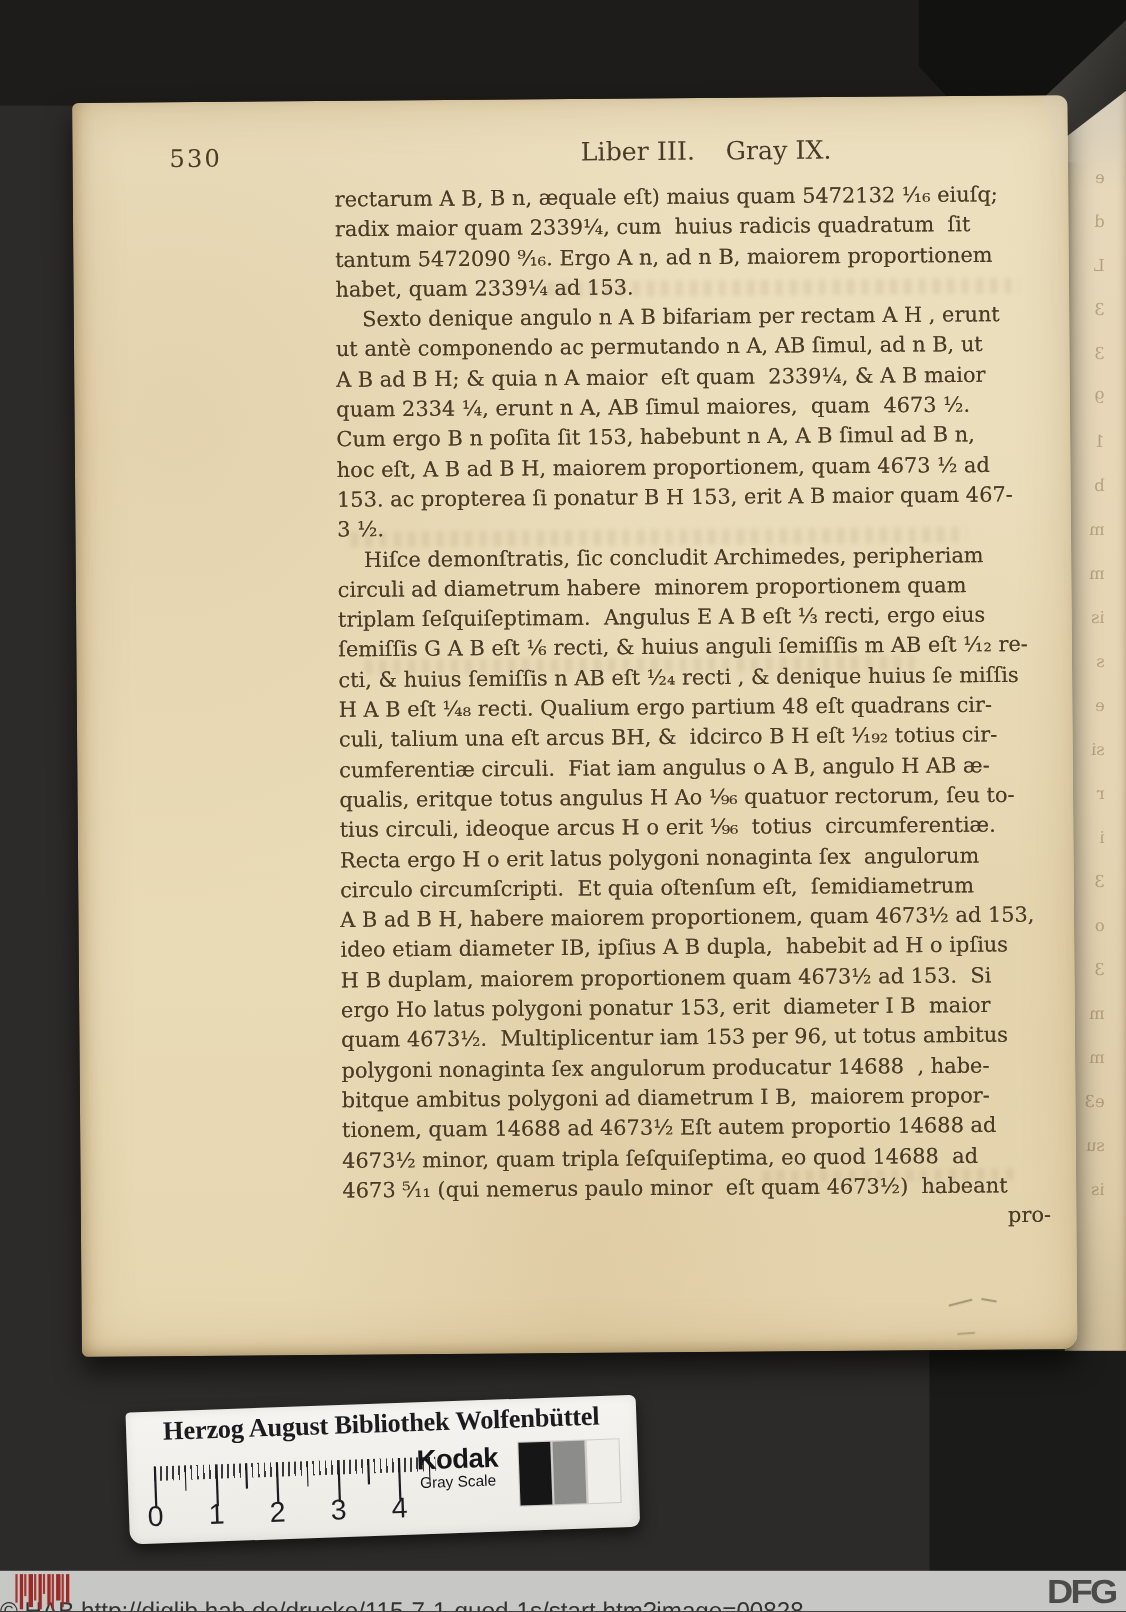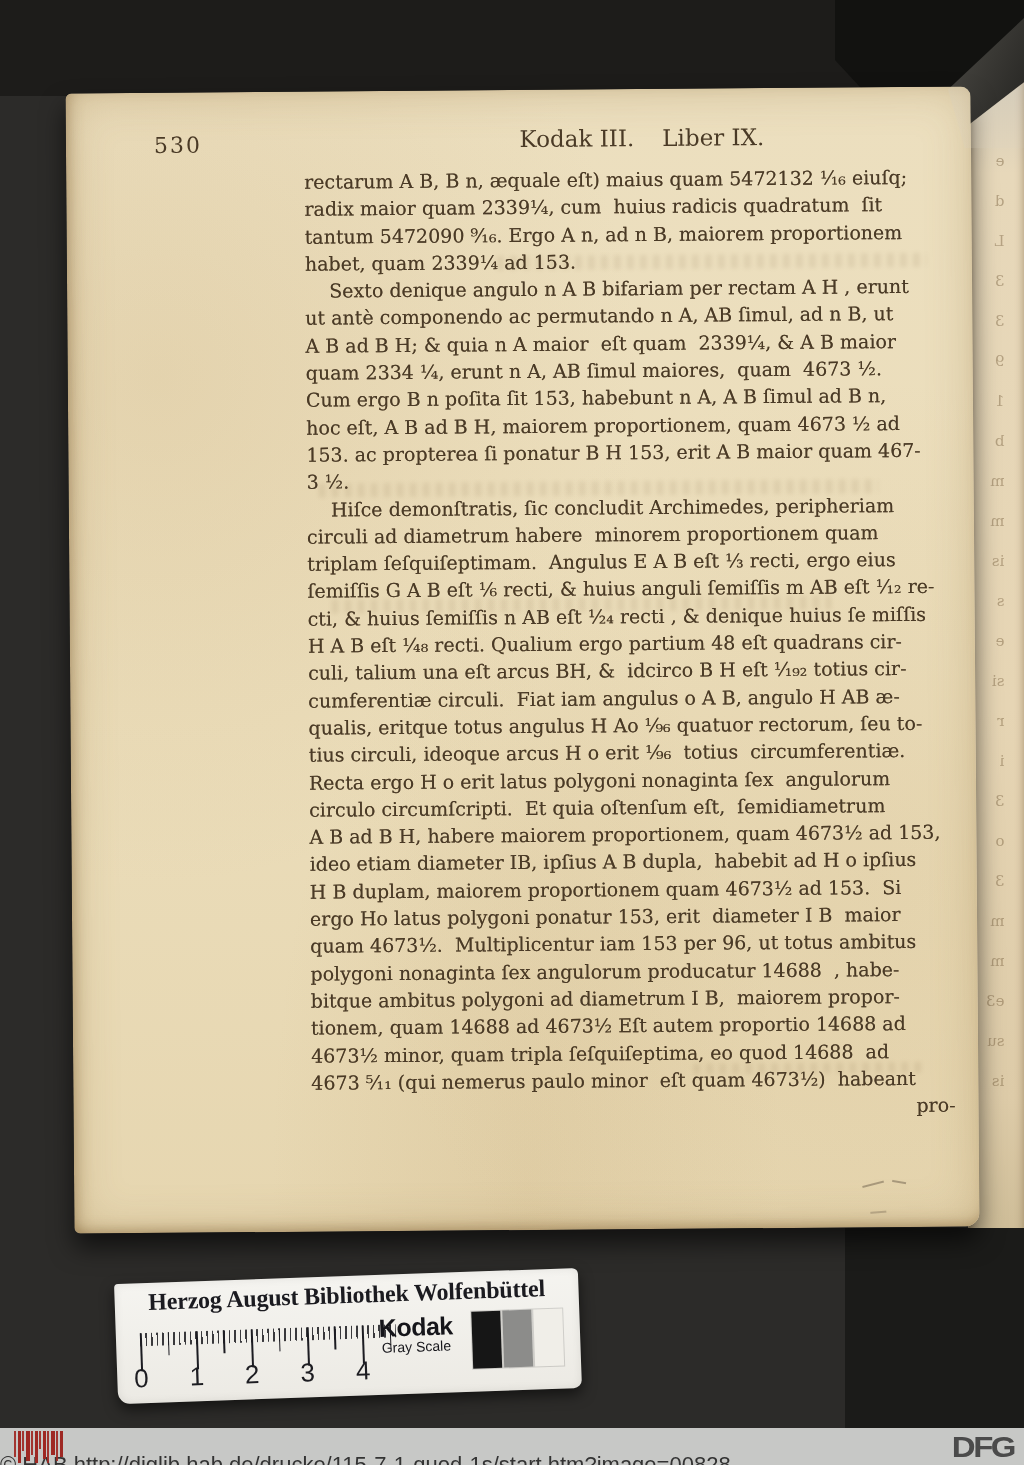--- a/index.html
+++ b/index.html
@@ -126,22 +126,22 @@
         <div class="g">is</div>
       </div>
   </div>
 
   <div class="film"></div>
   <div class="dark-corner"></div>
 
   <div class="page">
     <div class="page-number">530</div>
     <div class="running-header">
-      <span>Kodak III.</span>
-      <span>Liber IX.</span>
+      <span>Liber III.</span>
+      <span>Gray IX.</span>
     </div>
 
     <div class="showthrough st1"></div>
     <div class="showthrough st2"></div>
     <div class="showthrough st3"></div>
     <div class="showthrough st4"></div>
 
 
     <div class="body-text">
       <div>

